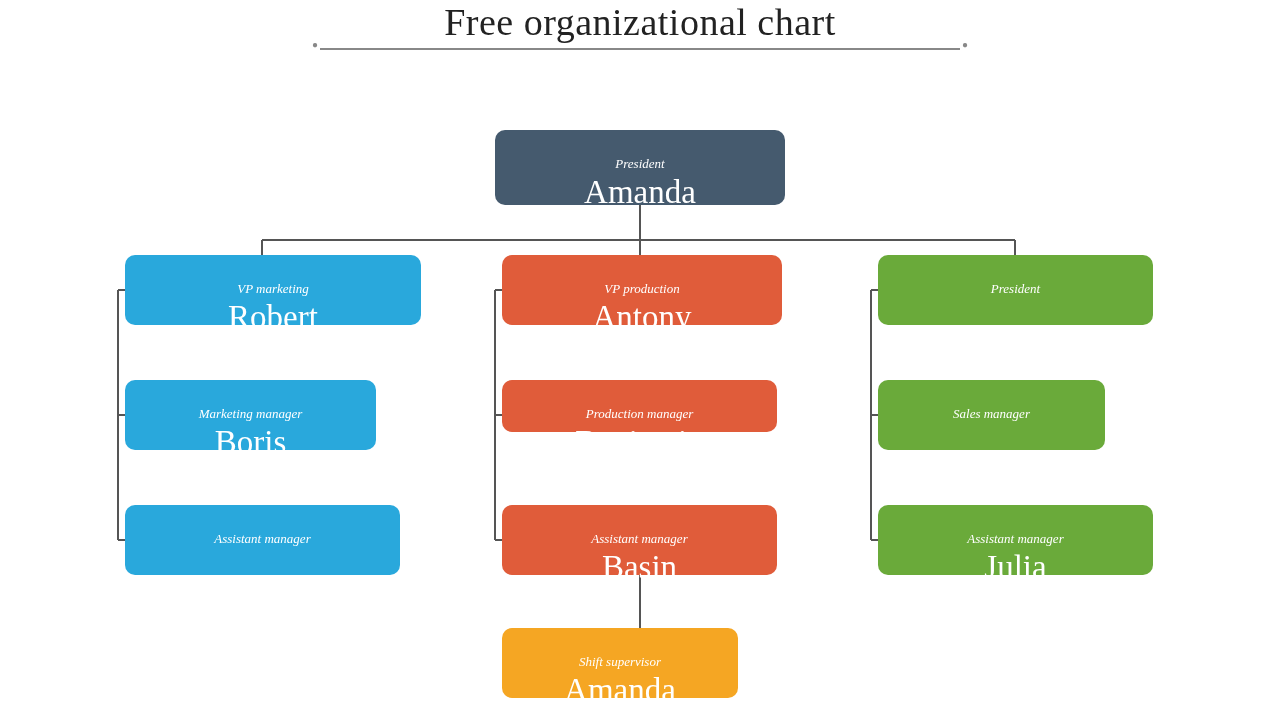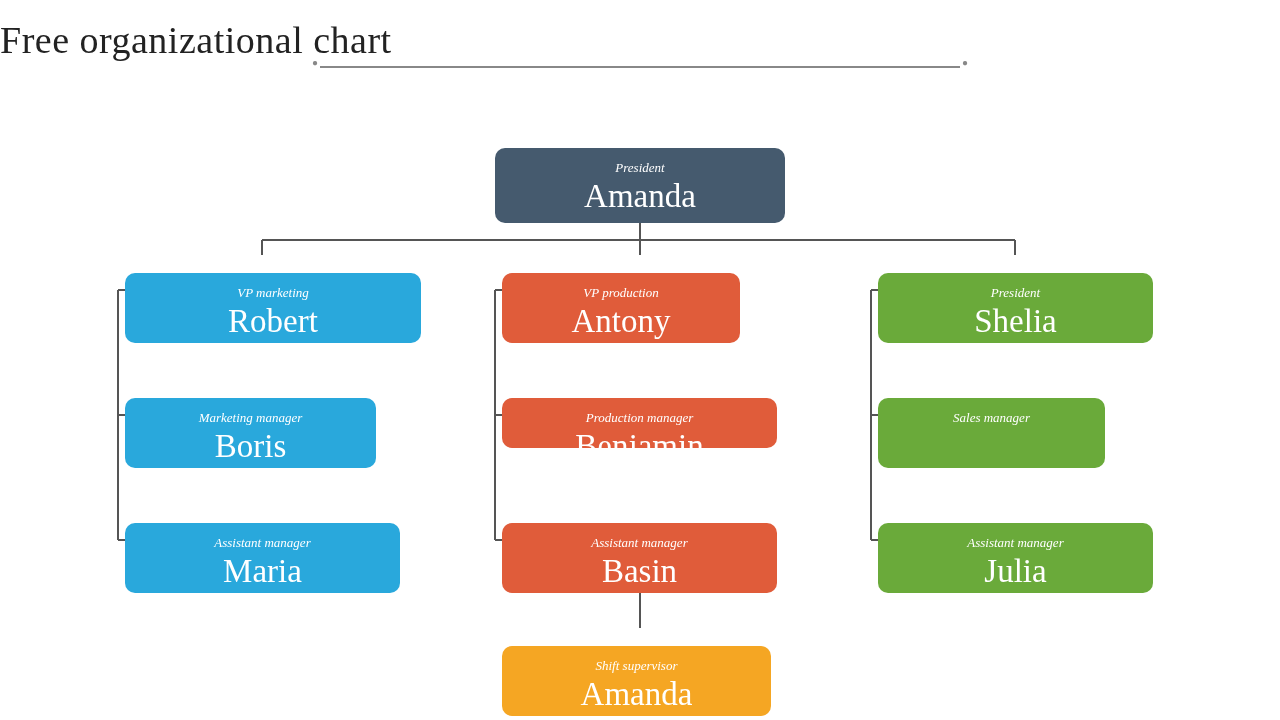--- a/index.html
+++ b/index.html
@@ -13,21 +13,21 @@
     }
 
     .page {
       width: 1280px;
       height: 720px;
       position: relative;
       background: #fff;
     }
 
     .title-area {
-      padding-top: 18px;
+      text-align: center;
     }
 
     .title-text {
       font-size: 38px;
       font-weight: 400;
       color: #222;
       font-family: Georgia, serif;
       letter-spacing: 0.5px;
     }
 
@@ -74,24 +74,23 @@
       width: 1280px;
       height: 640px;
       pointer-events: none;
     }
 
     
     .org-box {
       position: absolute;
       border-radius: 10px;
       text-align: center;
-      padding: 12px 12px;
+      padding: 26px 12px;
       color: #fff;
       cursor: default;
-      margin-top: 18px;
     }
 
     .org-box .role {
       font-size: 13px;
       font-style: italic;
       font-weight: 400;
       margin-bottom: 2px;
       font-family: Georgia, serif;
     }
 
@@ -120,21 +119,21 @@
     
     #box-robert {
       width: 296px;
       height: 70px;
       left: 125px;
       top: 175px;
     }
 
     
     #box-antony {
-      width: 238px;
+      width: 280px;
       height: 70px;
       left: 502px;
       top: 175px;
     }
 
     
     #box-shelia {
       width: 275px;
       height: 70px;
       left: 878px;
@@ -184,21 +183,21 @@
     
     #box-julia {
       width: 275px;
       height: 70px;
       left: 878px;
       top: 425px;
     }
 
     
     #box-amanda-shift {
-      width: 269px;
+      width: 236px;
       height: 70px;
       left: 502px;
       top: 548px;
       text-align: center;
     }
   </style>
 </head>
 <body>
 
 <div class="page">
@@ -255,40 +254,38 @@
       <div class="name">Robert</div>
     </div>
 
     <div id="box-antony" class="org-box color-red">
       <div class="role">VP production</div>
       <div class="name">Antony</div>
     </div>
 
     <div id="box-shelia" class="org-box color-green">
       <div class="role">President</div>
-      <div class="name">Shelia</div>
     </div>
 
     <div id="box-boris" class="org-box color-blue">
       <div class="role">Marketing manager</div>
       <div class="name">Boris</div>
     </div>
 
     <div id="box-benjamin" class="org-box color-red">
       <div class="role">Production manager</div>
       <div class="name">Benjamin</div>
     </div>
 
     <div id="box-lucas" class="org-box color-green">
       <div class="role">Sales manager</div>
     </div>
 
     <div id="box-maria" class="org-box color-blue">
       <div class="role">Assistant manager</div>
-      <div class="name">Maria</div>
     </div>
 
     <div id="box-basin" class="org-box color-red">
       <div class="role">Assistant manager</div>
       <div class="name">Basin</div>
     </div>
 
     <div id="box-julia" class="org-box color-green">
       <div class="role">Assistant manager</div>
       <div class="name">Julia</div>

